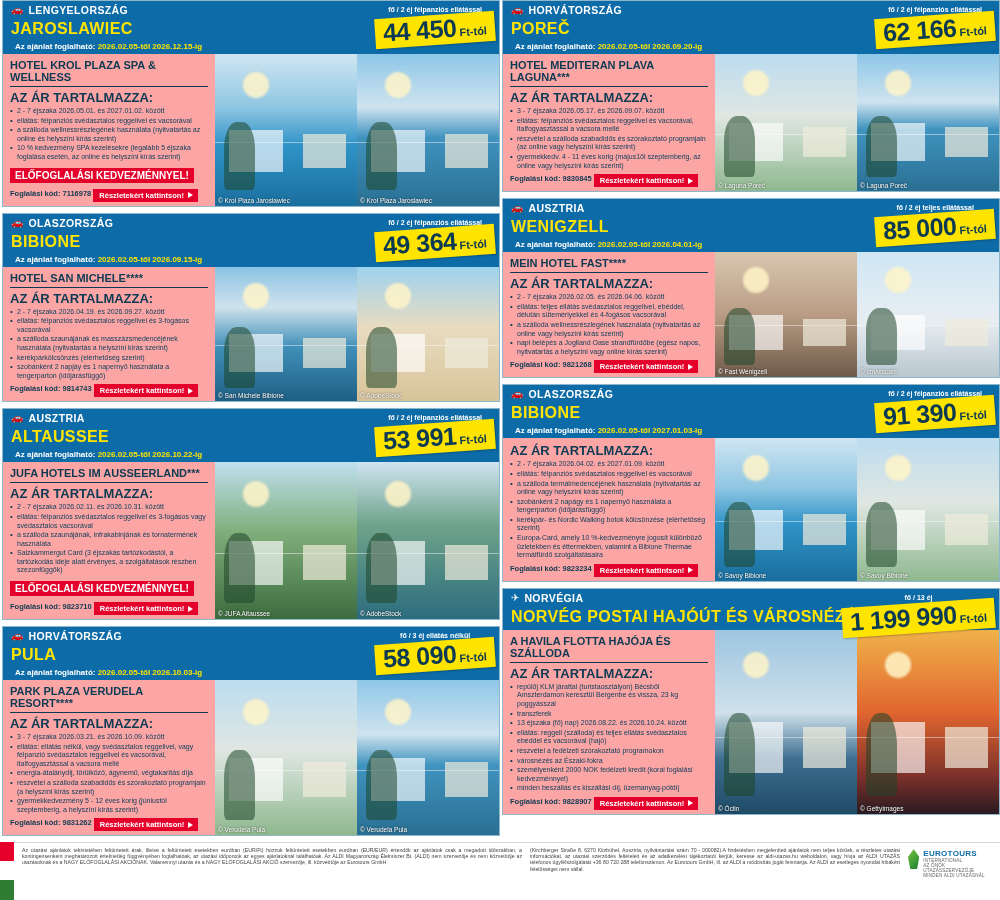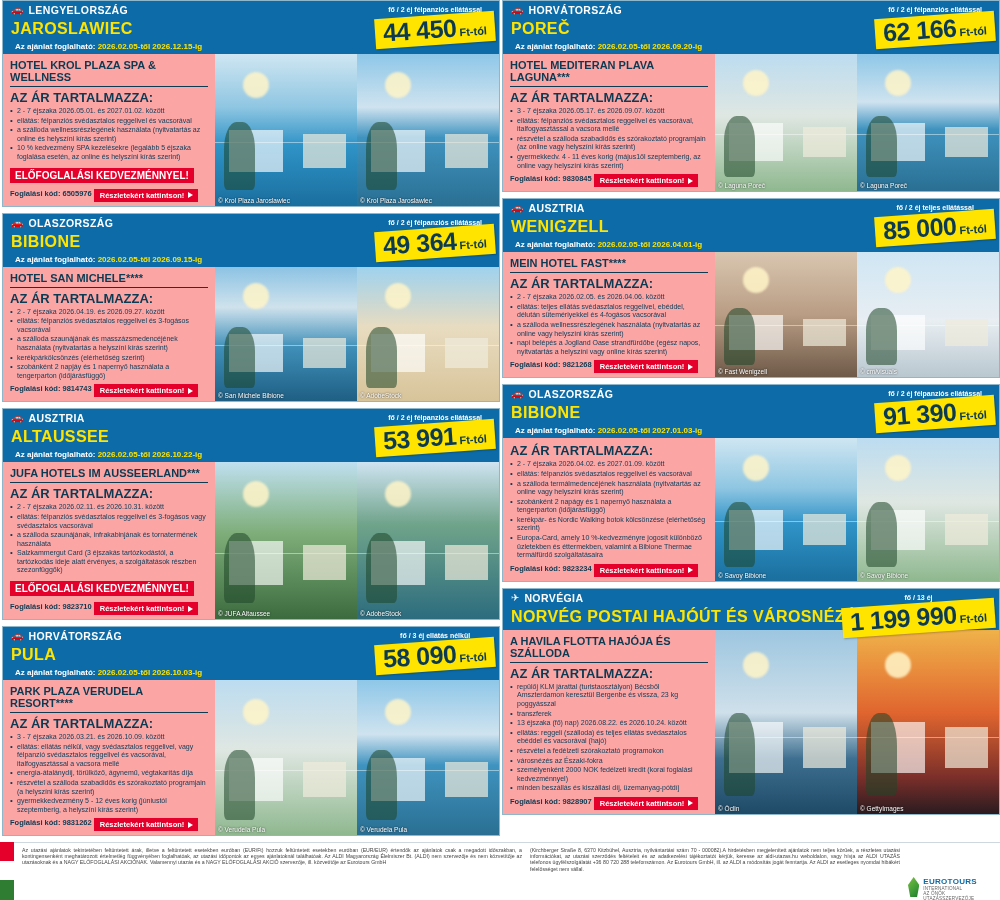--- a/index.html
+++ b/index.html
@@ -245,21 +245,20 @@
   }
   .footer-left { width:500px; }
   .footer-right { width:370px; }
   .footer-logo {
     flex:1;
     display:flex;
     align-items:flex-start;
     justify-content:flex-end;
     gap:4px;
     padding-top:2px;
-    margin-top:28px;
   }
   .logo-mark {
     width:22px;height:20px;
     background:linear-gradient(135deg,#7ac143 0%,#3f9c35 60%,#1f7a2e 100%);
     clip-path:polygon(50% 0%,100% 40%,80% 100%,20% 100%,0% 40%);
   }
   .logo-text .l1 { font-size:8px;font-weight:bold;color:#0d6ca8;letter-spacing:.3px;}
   .logo-text .l2 { font-size:4.6px;color:#666;letter-spacing:.2px;}
   .logo-text .l3 { font-size:4.6px;color:#666;letter-spacing:.2px;}
   .flagstrip {
@@ -291,21 +290,21 @@
         <div class="hotel-name">HOTEL KROL PLAZA SPA &amp; WELLNESS</div>
         <div class="incl-title">AZ ÁR TARTALMAZZA:</div>
         <ul class="incl">
               <li>2 - 7 éjszaka 2026.05.01. és 2027.01.02. között</li>
               <li>ellátás: félpanziós svédasztalos reggelivel és vacsorával</li>
               <li>a szálloda wellnessrészlegének használata (nyitvatartás az online és helyszíni kírás szerint)</li>
               <li>10 % kedvezmény SPA kezelésekre (legalább 5 éjszaka foglalása esetén, az online és helyszíni kírás szerint)</li>
             </ul>
         <div class="promo-band">ELŐFOGLALÁSI KEDVEZMÉNNYEL!</div>
         <div class="booking-row">
-          <span class="booking-code">Foglalási kód: 6505976</span>
+          <span class="booking-code">Foglalási kód: 7116978</span>
           <span class="cta">Részletekért kattintson!</span>
         </div>
       </div>
       <div class="photos">
     <div class="photo img-pool">
       <div class="img-overlay-sun"></div>
       <div class="img-overlay-h"></div>
       <div class="img-bldg"></div>
       <div class="img-bldg2"></div>
       <div class="img-tree"></div>

